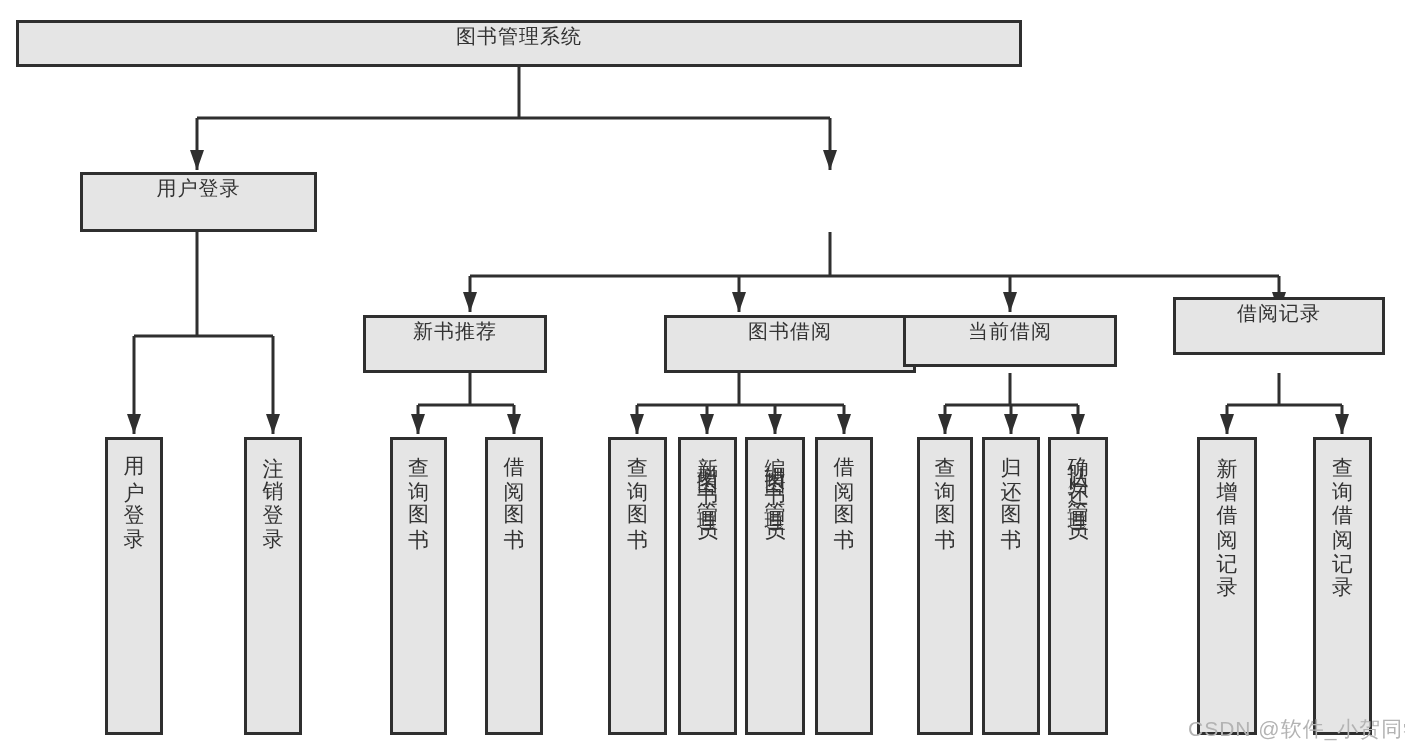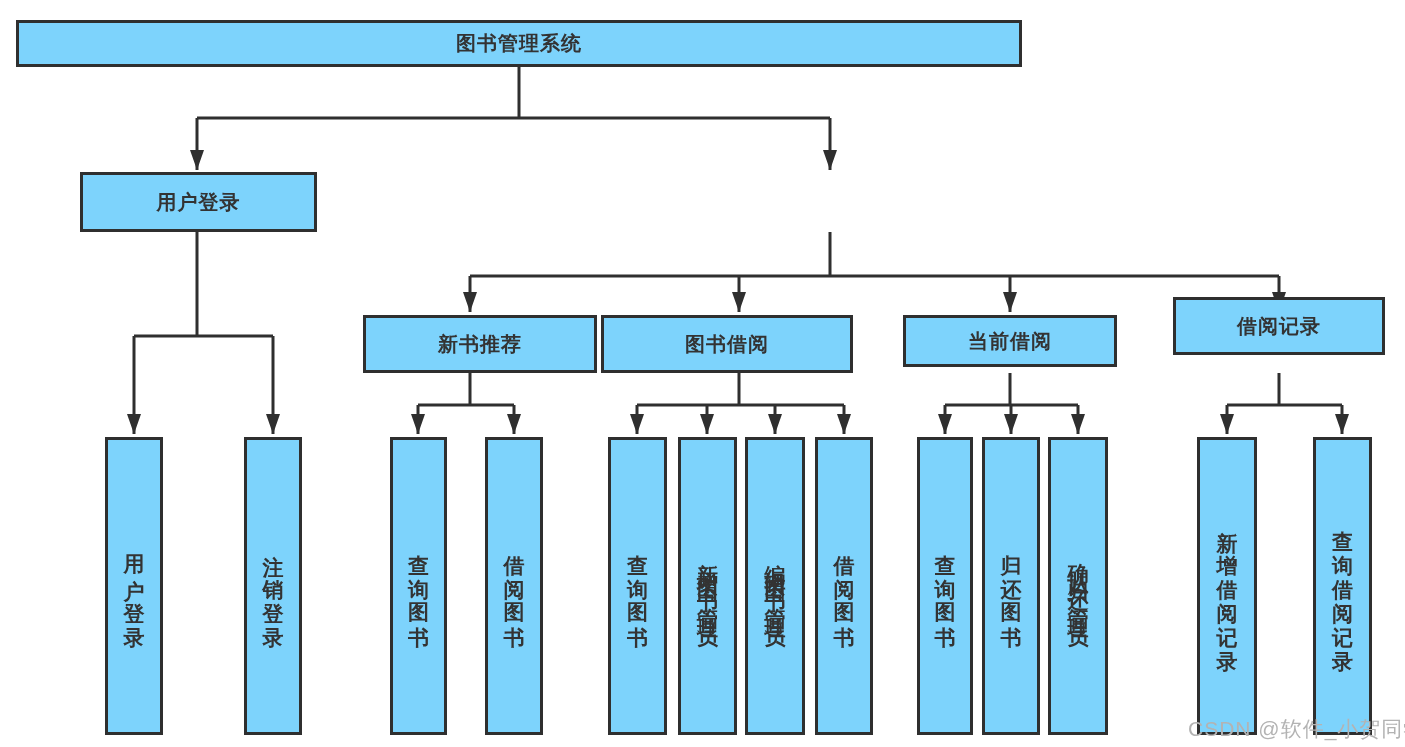--- a/index.html
+++ b/index.html
@@ -14,30 +14,28 @@
     width:1405px;height:747px;
     background:var(--background);
     font-family:"Liberation Sans","DejaVu Sans",sans-serif;
     color:var(--text);
     overflow:hidden;
   }
   .connectors{position:absolute;left:0;top:0;z-index:1;}
   .node{
     position:absolute;
     box-sizing:border-box;
-    background:#7dd3fc;
+    background:#e5e5e5;
     border:3px solid var(--line);
     display:flex;
-    align-items:center;
     justify-content:center;
     z-index:2;
     font-size:20px;
     letter-spacing:1px;
     white-space:nowrap;
-    font-weight:bold;
   }
   .leaf .vtext{
     writing-mode:vertical-rl;
     line-height:1.15;
     font-size:21px;
     letter-spacing:24px;
     white-space:nowrap;
   }
   .leaf.long .vtext{
     letter-spacing:9px;
@@ -101,24 +99,24 @@
   </svg>
 
   <div class="node" style="left:16px;top:20px;width:1006px;height:47px">
     <span>图书管理系统</span>
   </div>
 
   <div class="node" style="left:80px;top:172px;width:237px;height:60px">
     <span>用户登录</span>
   </div>
 
-  <div class="node" style="left:363px;top:315px;width:234px;height:58px">
+  <div class="node" style="left:363px;top:315px;width:184px;height:58px">
     <span>新书推荐</span>
   </div>
-  <div class="node" style="left:601px;top:315px;width:252px;height:58px">
+  <div class="node" style="left:664px;top:315px;width:252px;height:58px">
     <span>图书借阅</span>
   </div>
   <div class="node" style="left:903px;top:315px;width:214px;height:52px">
     <span>当前借阅</span>
   </div>
   <div class="node" style="left:1173px;top:297px;width:212px;height:58px">
     <span>借阅记录</span>
   </div>
 
   <div class="node leaf" style="left:105px;top:437px;width:58px;height:298px">

